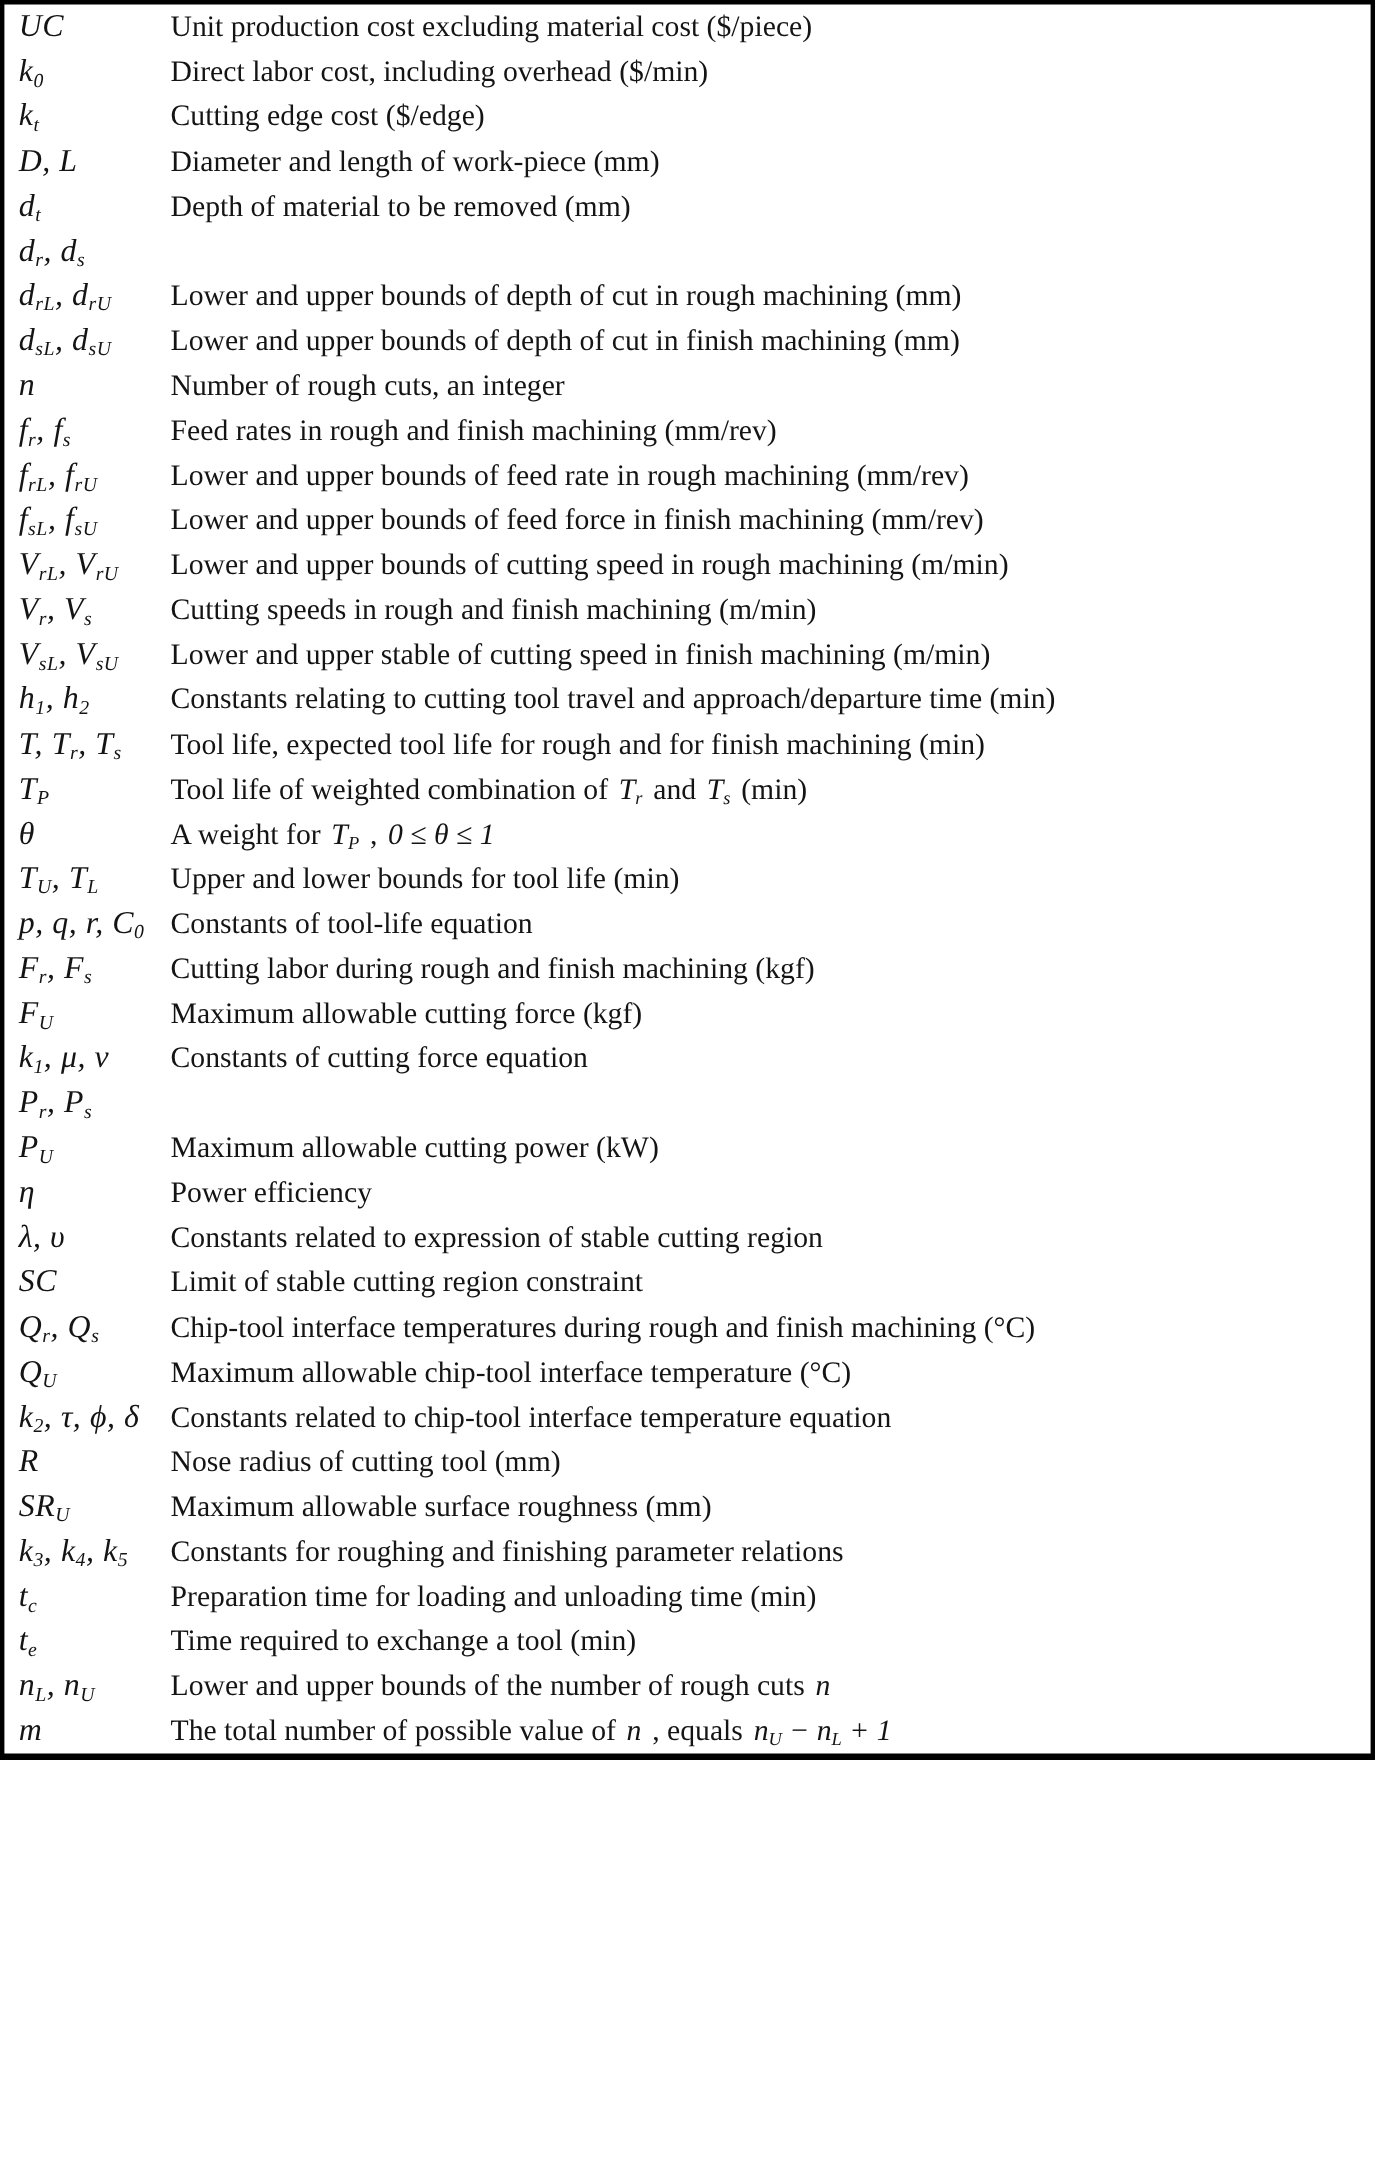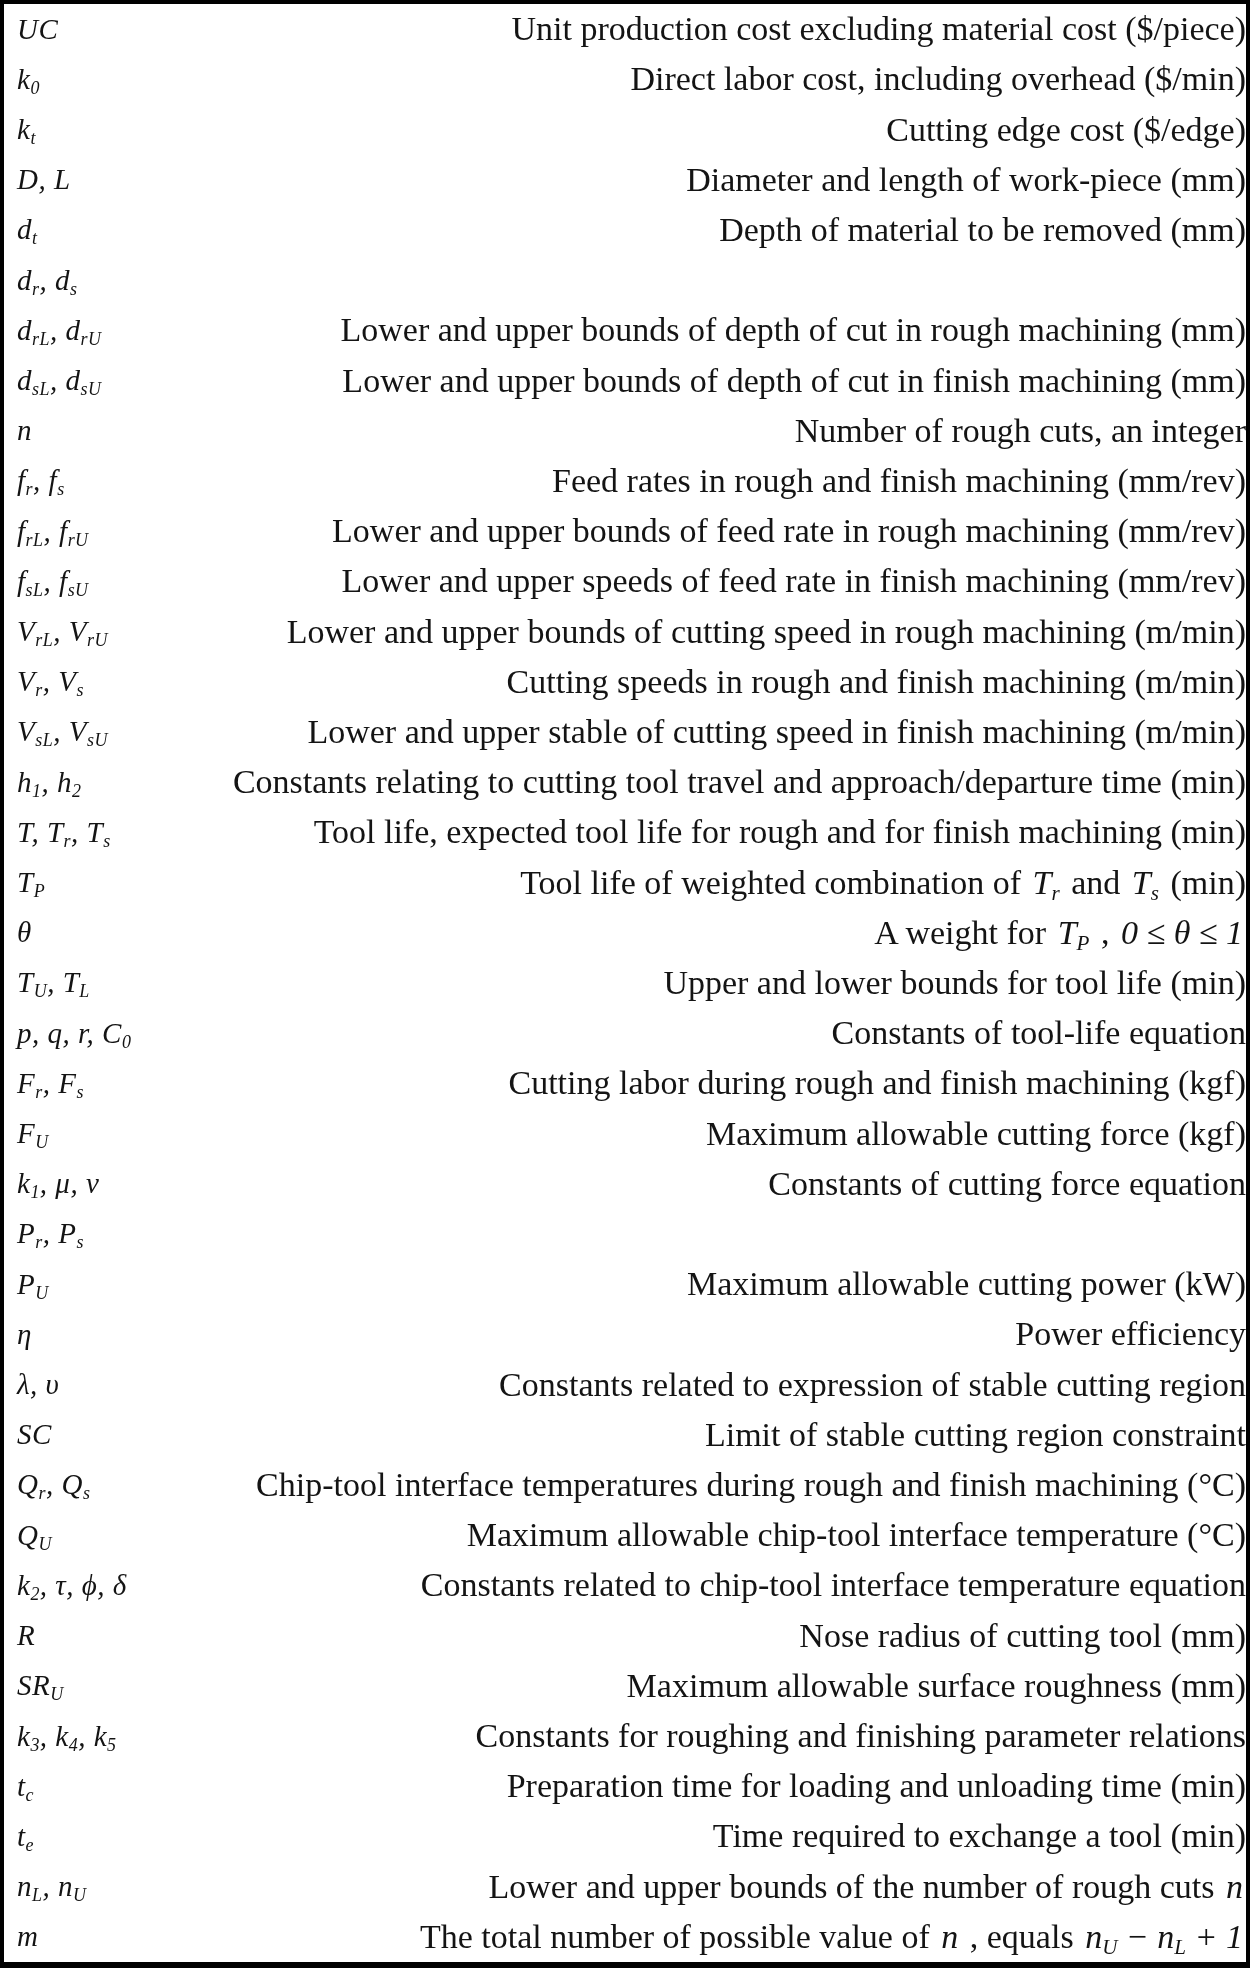--- a/index.html
+++ b/index.html
@@ -1,18 +1,18 @@
 <!DOCTYPE html>
 <html><head>
 <meta charset="utf-8">
 <style>
   html, body { margin: 0; padding: 0; background: #ffffff; }
   .page {
     width: 1250px;
-    height: 1968px;
+    height: 1600px;
     box-sizing: border-box;
     background: #ffffff;
     border: 4px solid #000000;
     border-bottom-width: 6px;
     overflow: hidden;
     font-family: "Liberation Serif", "DejaVu Serif", serif;
     color: #141414;
   }
   .nomenclature {
     display: flex;
@@ -30,23 +30,22 @@
     width: 151px;
     box-sizing: border-box;
     padding-left: 13px;
     font-style: italic;
     font-size: 29px;
     white-space: nowrap;
     letter-spacing: 0.5px;
   }
   .desc {
     flex: 1 1 auto;
-    font-size: 34px;
+    font-size: 27px;
     white-space: nowrap;
-    text-align: right;
   }
   sub {
     font-size: 0.62em;
     line-height: 0;
     vertical-align: -0.28em;
   }
   .m { font-style: italic; }
   .desc .m { padding: 0 3px; font-family: Liberation Serif, serif; }
 </style>
 </head>
@@ -103,21 +102,21 @@
     <div class="desc">Feed rates in rough and finish machining (mm/rev)</div>
   </div>
 
   <div class="row">
     <div class="sym">f<sub>rL</sub>, f<sub>rU</sub></div>
     <div class="desc">Lower and upper bounds of feed rate in rough machining (mm/rev)</div>
   </div>
 
   <div class="row">
     <div class="sym">f<sub>sL</sub>, f<sub>sU</sub></div>
-    <div class="desc">Lower and upper speeds of feed rate in finish machining (mm/rev)</div>
+    <div class="desc">Lower and upper bounds of feed force in finish machining (mm/rev)</div>
   </div>
 
   <div class="row">
     <div class="sym">V<sub>rL</sub>, V<sub>rU</sub></div>
     <div class="desc">Lower and upper bounds of cutting speed in rough machining (m/min)</div>
   </div>
 
   <div class="row">
     <div class="sym">V<sub>r</sub>, V<sub>s</sub></div>
     <div class="desc">Cutting speeds in rough and finish machining (m/min)</div>

